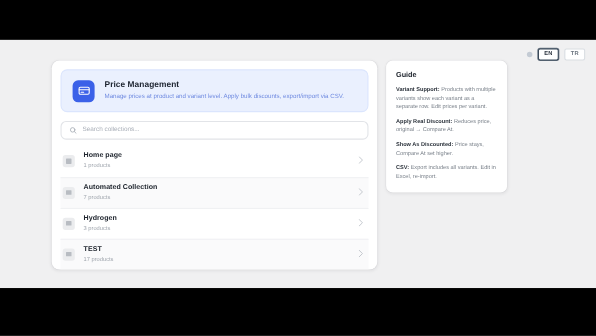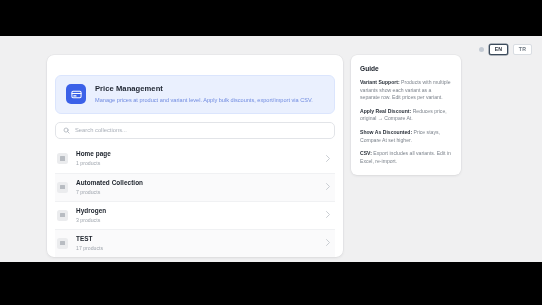--- a/index.html
+++ b/index.html
@@ -101,27 +101,26 @@
     background: #ffffff;
     border-radius: 7px;
     box-shadow: 0 1px 3px rgba(22,29,37,.08), 0 0 0 .5px rgba(22,29,37,.05);
     padding: 8px 8px 0 8px;
     overflow: hidden;
   }
 
   
   #banner {
     display: flex;
-    align-items: center;
+    align-items: flex-end;
     gap: 9px;
     background: #eaf0fe;
     border: 1px solid #dbe5fd;
     border-radius: 6px;
     padding: 8px 10px;
-    margin-top: 12px;
   }
   #banner-icon {
     width: 20px;
     height: 20px;
     border-radius: 5px;
     background: #3b61e8;
     flex: 0 0 auto;
     display: flex;
     align-items: center;
     justify-content: center;

